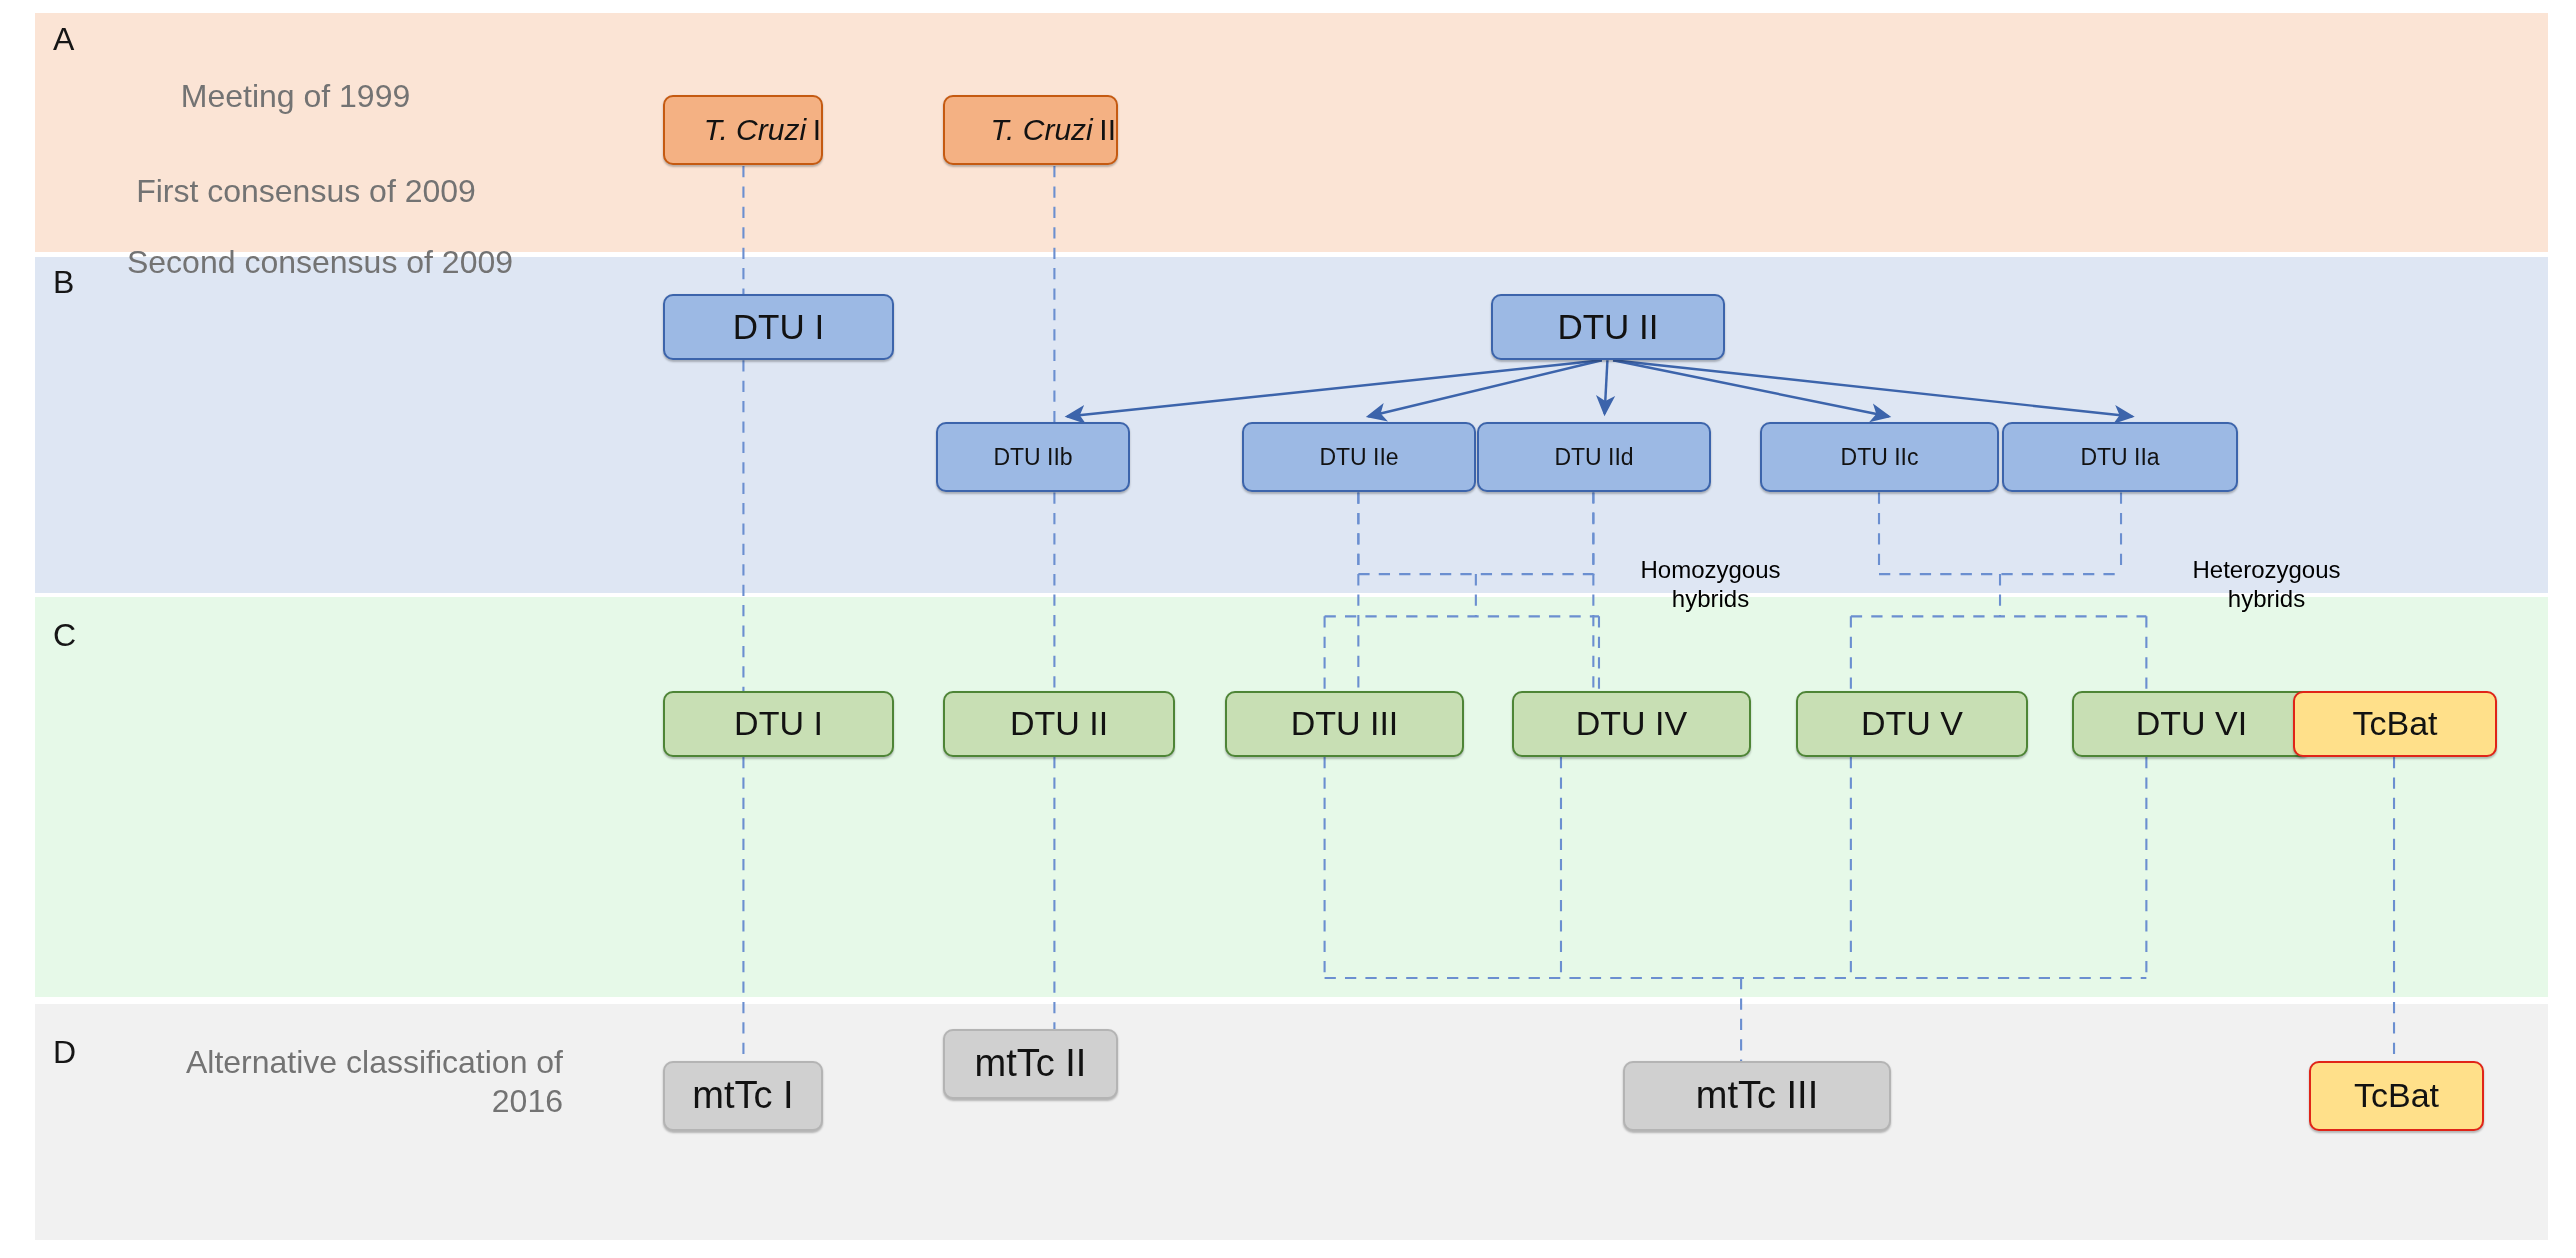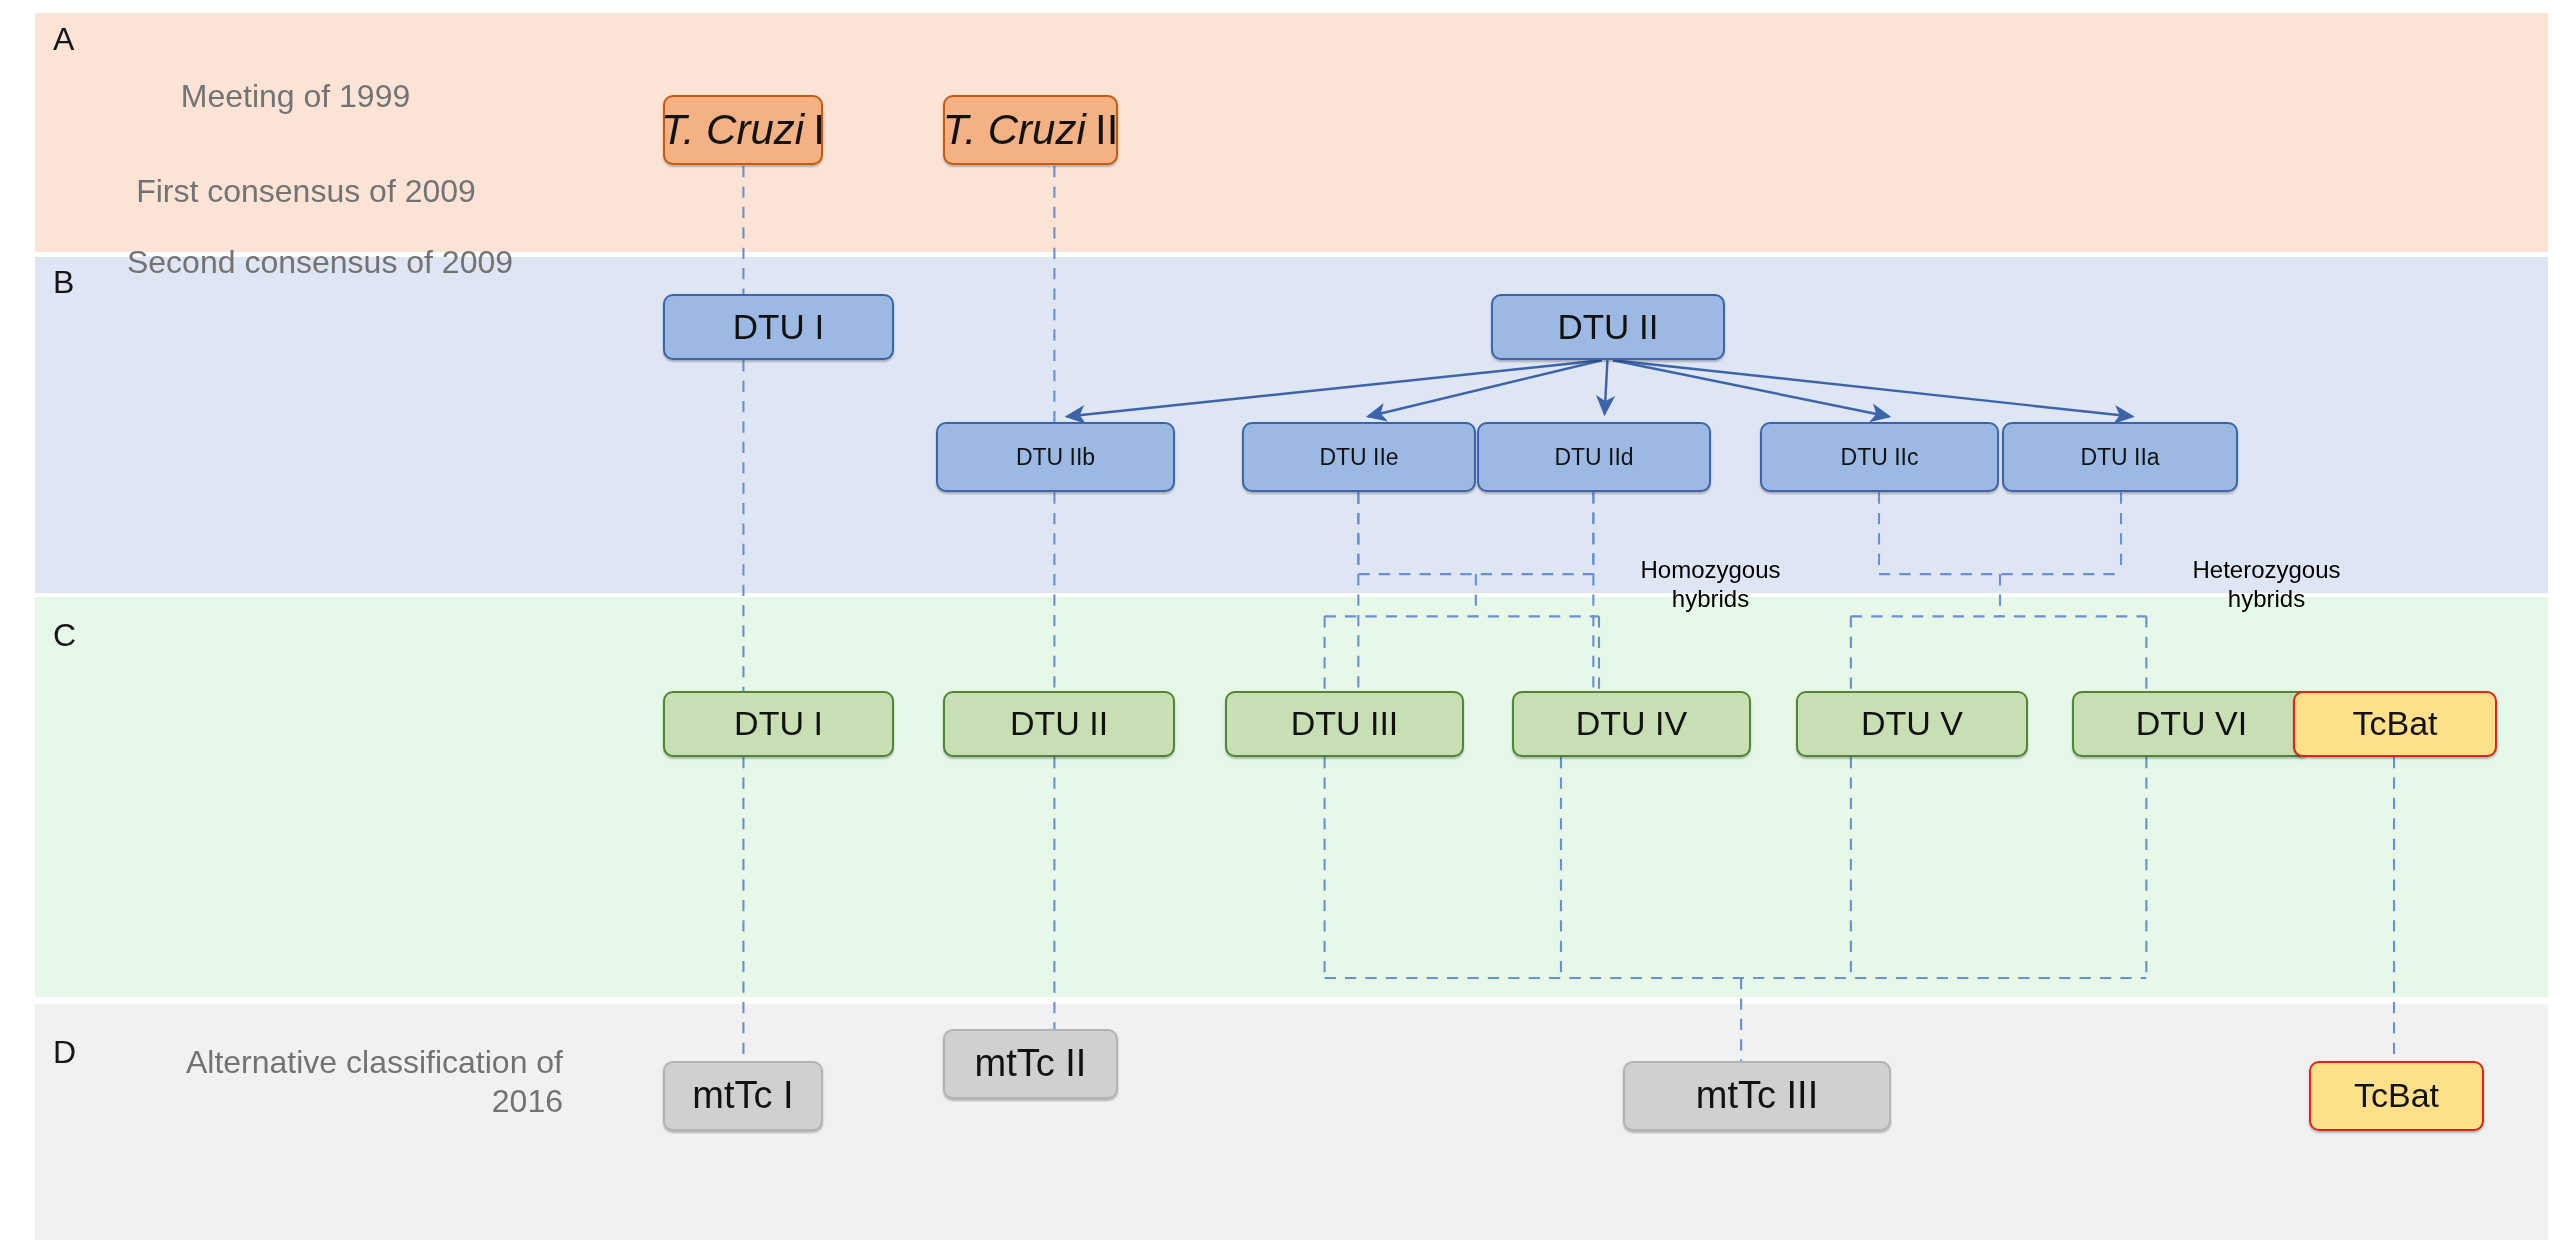--- a/index.html
+++ b/index.html
@@ -31,21 +31,21 @@
   #cap-d{left:106px;top:41px;width:429px;}
 
   
   .node{
     position:absolute;box-sizing:border-box;
     display:flex;align-items:center;justify-content:center;
     border-radius:10px;color:#121212;text-align:center;
     line-height:1.05;white-space:nowrap;
     box-shadow:0 1.4px 2.1px rgba(0,0,0,.25);
   }
-  .node.orange{background:#f4b183;border:2.1px solid #c55a11;font-size:42px;}
+  .node.orange{background:#f4b183;border:2.1px solid #c55a11;font-size:30px;justify-content:flex-end;}
   .node.blue-main{background:#9cb9e4;border:2.1px solid #3c64ab;font-size:35px;}
   .node.blue-sub{background:#9cb9e4;border:2.1px solid #3c64ab;font-size:23px;}
   .node.green{background:#c8dfb4;border:2.1px solid #4e8536;font-size:34px;}
   .node.yellow{background:#ffe08a;border:2.8px solid #e02418;font-size:34px;}
   .node.grey{background:#d0d0d0;border:2.1px solid #b4b4b4;font-size:38px;}
 
   .sp-italic{font-style:italic;font-weight:500;}
   .sp-roman{font-style:normal;padding-left:.22em;}
 
   
@@ -141,21 +141,21 @@
     <span class="sp-italic">T. Cruzi</span>
       <span class="sp-roman">II</span>
   </div>
 
   <div class="panel-letter" style="left:53px;top:266px;">B</div>
   <div class="panel-caption" id="cap-b">First consensus of 2009</div>
 
   <div class="node blue-main" style="left:663px;top:294px;width:231px;height:66px;">DTU I</div>
   <div class="node blue-main" style="left:1491px;top:294px;width:234px;height:66px;">DTU II</div>
 
-  <div class="node blue-sub" style="left:936px;top:422px;width:239px;height:70px;">DTU IIb</div>
+  <div class="node blue-sub" style="left:936px;top:422px;width:194px;height:70px;">DTU IIb</div>
   <div class="node blue-sub" style="left:1242px;top:422px;width:234px;height:70px;">DTU IIe</div>
   <div class="node blue-sub" style="left:1477px;top:422px;width:234px;height:70px;">DTU IId</div>
   <div class="node blue-sub" style="left:1760px;top:422px;width:239px;height:70px;">DTU IIc</div>
   <div class="node blue-sub" style="left:2002px;top:422px;width:236px;height:70px;">DTU IIa</div>
 
   <div class="hyb-label" style="left:1605px;top:556px;width:211px;">
     <div>Homozygous</div>
     <div>hybrids</div>
   </div>
   <div class="hyb-label" style="left:2154px;top:556px;width:225px;">

